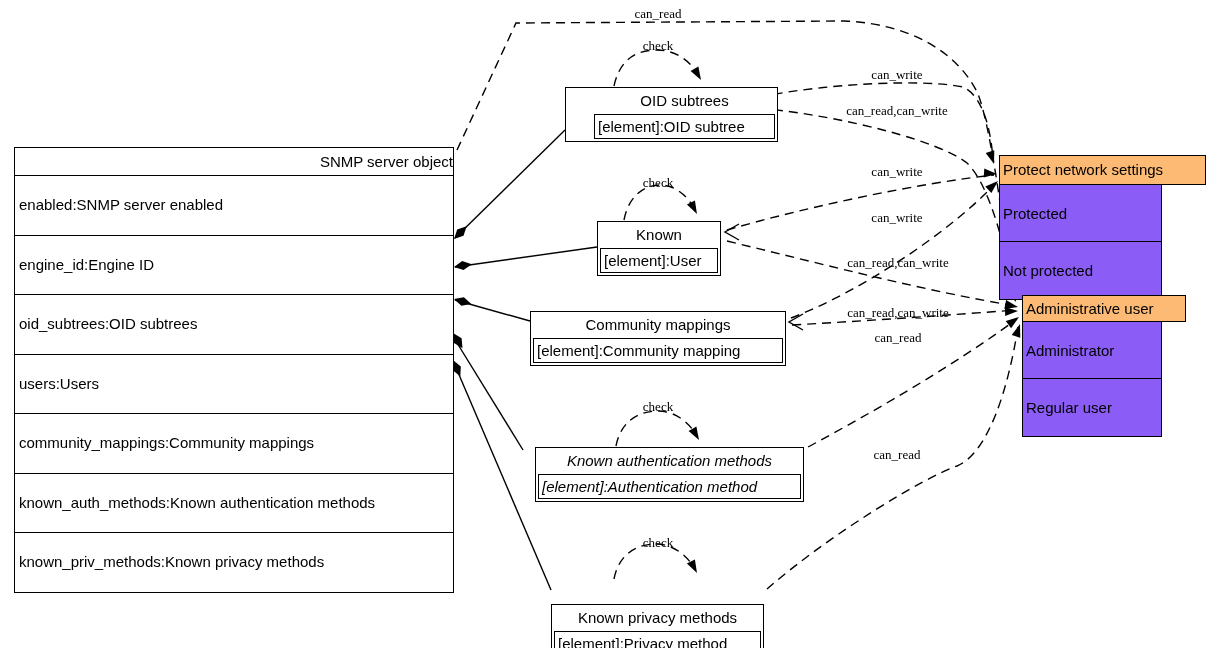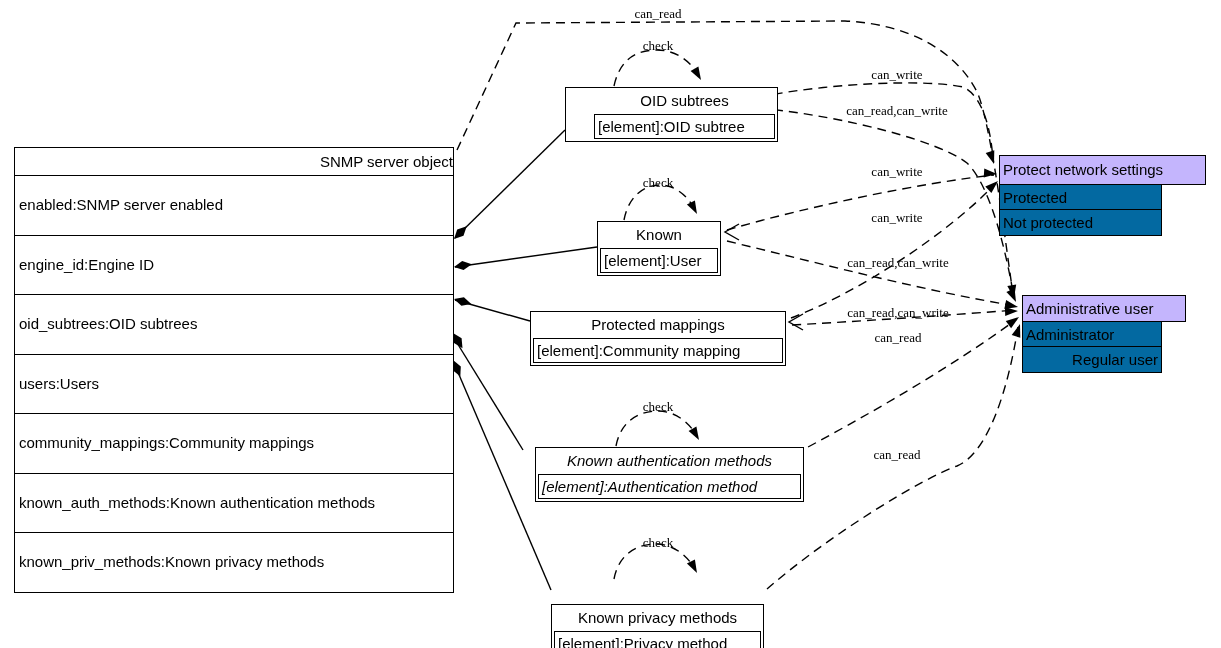--- a/index.html
+++ b/index.html
@@ -11,22 +11,22 @@
   .node{position:absolute;background:#fff;border:1.5px solid #000;font-size:15px;}
   .node .title{text-align:center;height:26px;line-height:26px;white-space:nowrap;}
   .node .attr{border:1.5px solid #000;margin:0 2px 2px 2px;height:23px;line-height:23px;
               padding:0 3px;white-space:nowrap;background:#fff;}
   
   .snmp .title{height:27px;line-height:27px;text-align:right;}
   .snmp .row{border-top:1.5px solid #000;height:26.5px;line-height:26px;padding:16px 4px;white-space:nowrap;}
 
   
   .enum{position:absolute;font-size:15px;}
-  .enum .etitle{border:1.5px solid #000;background:#c4b5fd;padding:0 3px;white-space:nowrap;}
-  .enum .erow{border:1.5px solid #000;background:#0369a1;margin-top:-1.5px;padding:0 3px;white-space:nowrap;}
+  .enum .etitle{border:1.5px solid #000;background:#fdba74;padding:0 3px;white-space:nowrap;}
+  .enum .erow{border:1.5px solid #000;background:#8b5cf6;margin-top:-1.5px;padding:16px 3px;white-space:nowrap;}
 
   
   .elabel{position:absolute;transform:translateX(-50%);font-family:"Liberation Serif",serif;
           font-size:13px;line-height:18px;white-space:nowrap;}
 </style>
 </head>
 <body>
 
 <div id="canvas">
 
@@ -97,21 +97,21 @@
     <div class="title">OID subtrees</div>
     <div class="attr">[element]:OID subtree</div>
   </div>
 
   <div class="node" style="left:597px;top:221px;width:122px;">
     <div class="title">Known</div>
     <div class="attr">[element]:User</div>
   </div>
 
   <div class="node" style="left:530px;top:311px;width:254px;">
-    <div class="title">Protected mappings</div>
+    <div class="title">Community mappings</div>
     <div class="attr">[element]:Community mapping</div>
   </div>
 
   <div class="node" style="left:535px;top:447px;width:267px;font-style:italic;">
     <div class="title">Known authentication methods</div>
     <div class="attr">[element]:Authentication method</div>
   </div>
 
   <div class="node" style="left:551px;top:580px;width:211px;margin-top:24px;">
     <div class="title">Known privacy methods</div>
@@ -120,21 +120,21 @@
 
   <div class="enum" style="left:999px;top:155px;">
     <div class="etitle" style="width:199px;height:28px;line-height:28px;">Protect network settings</div>
     <div class="erow" style="width:155px;height:25px;line-height:25px;">Protected</div>
     <div class="erow" style="width:155px;height:25px;line-height:25px;">Not protected</div>
   </div>
 
   <div class="enum" style="left:1022px;top:295px;">
     <div class="etitle" style="width:156px;height:25px;line-height:25px;">Administrative user</div>
     <div class="erow" style="width:132px;height:25px;line-height:25px;">Administrator</div>
-    <div class="erow" style="width:132px;height:25px;line-height:25px;text-align:right;">Regular user</div>
+    <div class="erow" style="width:132px;height:25px;line-height:25px;">Regular user</div>
   </div>
 
   <div class="elabel" style="left:658px;top:5px;">can_read</div>
   <div class="elabel" style="left:658px;top:37px;">check</div>
   <div class="elabel" style="left:897px;top:66px;">can_write</div>
   <div class="elabel" style="left:897px;top:102px;">can_read,can_write</div>
   <div class="elabel" style="left:658px;top:174px;">check</div>
   <div class="elabel" style="left:897px;top:163px;">can_write</div>
   <div class="elabel" style="left:897px;top:209px;">can_write</div>
   <div class="elabel" style="left:898px;top:254px;">can_read,can_write</div>

